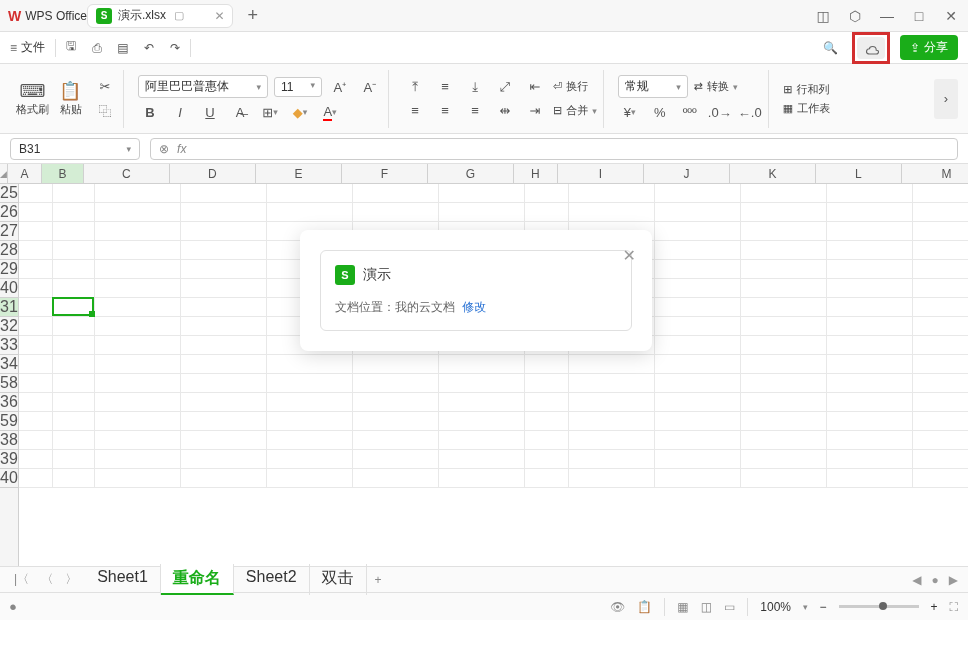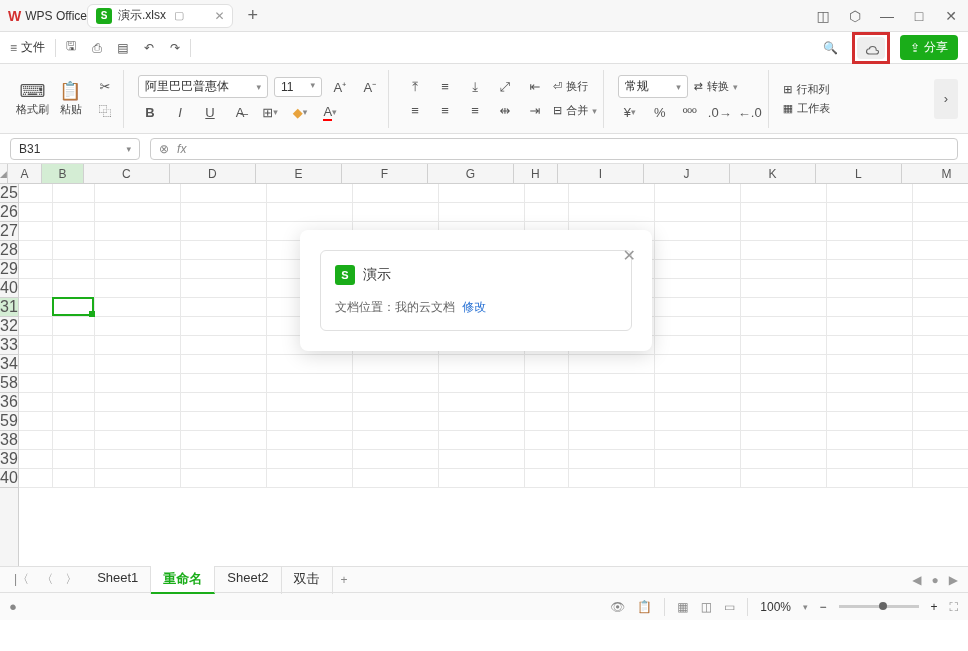--- a/index.html
+++ b/index.html
@@ -44,21 +44,21 @@
 .col-h.sel { background: #d4edd4; }
 .row-h { height: 19px; border-bottom: 1px solid #d0d0d0; display: flex; align-items: center; justify-content: center; font-size: 16px; color: #555; }
 .row-h.sel { background: #d4edd4; }
 .cells { flex: 1; position: relative; }
 .cell-row { display: flex; height: 19px; border-bottom: 1px solid #e8e8e8; }
 .cell { border-right: 1px solid #e8e8e8; }
 .sel-cell { position: absolute; border: 2px solid #1aad19; background: #fff; }
 .sel-handle { position: absolute; width: 6px; height: 6px; background: #1aad19; right: -3px; bottom: -3px; }
 .sheet-tabs { height: 26px; display: flex; align-items: center; border-top: 1px solid #e0e0e0; padding: 0 10px; gap: 4px; background: #fafafa; }
 .sheet-nav { color: #888; cursor: pointer; padding: 0 4px; }
-.sheet-tab { padding: 4px 12px; font-size: 13px; cursor: pointer; border-right: 1px solid #e0e0e0; }
+.sheet-tab { padding: 4px 12px; font-size: 16px; cursor: pointer; border-right: 1px solid #e0e0e0; }
 .sheet-tab.active { color: #1aad19; font-weight: bold; border-bottom: 2px solid #1aad19; background: #fff; }
 .statusbar { height: 28px; display: flex; align-items: center; padding: 0 10px; border-top: 1px solid #e0e0e0; gap: 14px; background: #fafafa; }
 .statusbar-right { margin-left: auto; display: flex; align-items: center; gap: 12px; }
 .zoom-slider { width: 80px; height: 3px; background: #ccc; position: relative; }
 .zoom-thumb { width: 8px; height: 8px; background: #666; border-radius: 50%; position: absolute; left: 50%; top: -3px; }
 .dialog { position: absolute; left: 300px; top: 230px; width: 352px; background: #fff; border-radius: 8px; box-shadow: 0 4px 20px rgba(0,0,0,0.15); padding: 20px; }
 .dialog-title { font-size: 15px; font-weight: bold; margin-bottom: 10px; }
 .dialog-close { position: absolute; top: 16px; right: 16px; color: #999; cursor: pointer; font-size: 16px; }
 .dialog-sub { font-size: 12px; color: #888; margin-bottom: 16px; }
 .doc-card { border: 1px solid #e0e0e0; border-radius: 6px; padding: 14px; }

